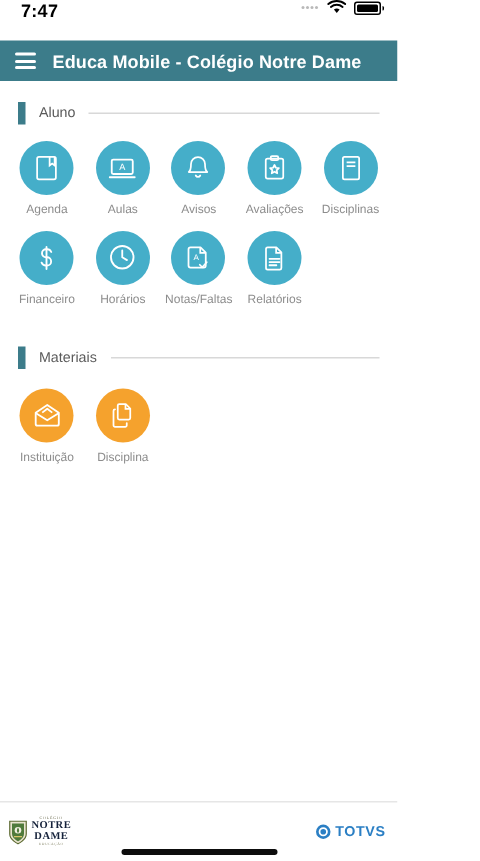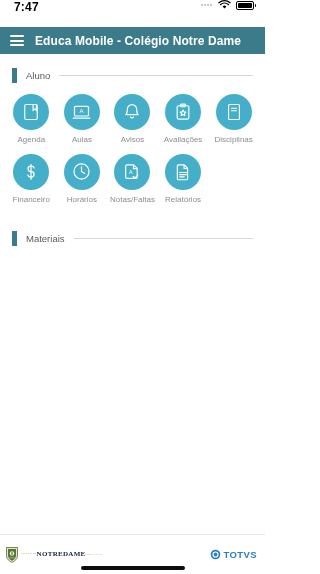--- a/index.html
+++ b/index.html
@@ -201,21 +201,21 @@
     background: #ffffff;
     position: relative;
   }
   .school-logo {
     display: flex;
     align-items: center;
     gap: 2px;
   }
   .school-text {
     display: flex;
-    flex-direction: row;
+    flex-direction: column;
     align-items: center;
     line-height: 1;
     justify-content: space-between;
   }
   .school-top {
     font-size: 2.6px;
     letter-spacing: 0.6px;
     color: #6b6b4e;
     font-family: "Liberation Serif", serif;
   }
@@ -398,20 +398,46 @@
       <div></div>
       <div></div>
     </div>
 
     <div class="section-head" style="margin-top:18px;">
       <div class="section-bar"></div>
       <div class="section-title">Materiais</div>
       <div class="section-rule"></div>
     </div>
 
+    <div class="grid materiais-grid">
+
+      <div class="tile">
+        <div class="circle orange">
+          <svg width="21" height="21" viewBox="0 0 24 24" fill="none" stroke="#fff" stroke-width="1.4">
+            <path d="M3.2 10.4 L12 4.6 l8.8 5.8 V19 a1.3 1.3 0 0 1-1.3 1.3 H4.5 A1.3 1.3 0 0 1 3.2 19Z" stroke-linejoin="round"></path>
+            <path d="M3.4 10.8 L12 16.2 l8.6-5.4" stroke-linejoin="round"></path>
+            <path d="M8.2 10.4 l3.8-3 3.8 3" stroke-linejoin="round"></path>
+          </svg>
+        </div>
+        <div class="tile-label">Instituição</div>
+      </div>
+
+      <div class="tile">
+        <div class="circle orange">
+          <svg width="20" height="20" viewBox="0 0 24 24" fill="none" stroke="#fff" stroke-width="1.4">
+            <path d="M9 2.8 h5.2 l3.6 3.6 V14 a1.2 1.2 0 0 1-1.2 1.2 H9 A1.2 1.2 0 0 1 7.8 14 V4 A1.2 1.2 0 0 1 9 2.8Z" stroke-linejoin="round"></path>
+            <path d="M14 2.9 v3.7 h3.7"></path>
+            <path d="M5.6 7 A1.2 1.2 0 0 0 4.4 8.2 V19.8 A1.2 1.2 0 0 0 5.6 21 h8.2 a1.2 1.2 0 0 0 1.2-1.2 V18" stroke-linejoin="round" stroke-linecap="round"></path>
+          </svg>
+        </div>
+        <div class="tile-label">Disciplina</div>
+      </div>
+
+      <div></div>
+    </div>
 
   </div>
 
   <div class="footer">
 
     <div class="school-logo">
       <svg width="14" height="18" viewBox="0 0 28 36">
         <path d="M3 3 h22 v17 c0 8-11 13-11 13 S3 28 3 20Z" fill="#e9e4cf" stroke="#5d6b33" stroke-width="1.6"></path>
         <path d="M6 6 h16 v13.5 c0 6.2-8 10.2-8 10.2 S6 25.7 6 19.5Z" fill="#4f7a3b"></path>
         <circle cx="14" cy="15" r="4.4" fill="#f1efe0"></circle>

